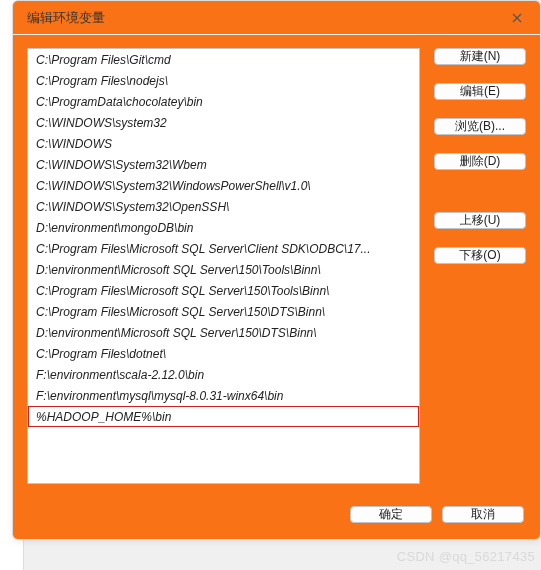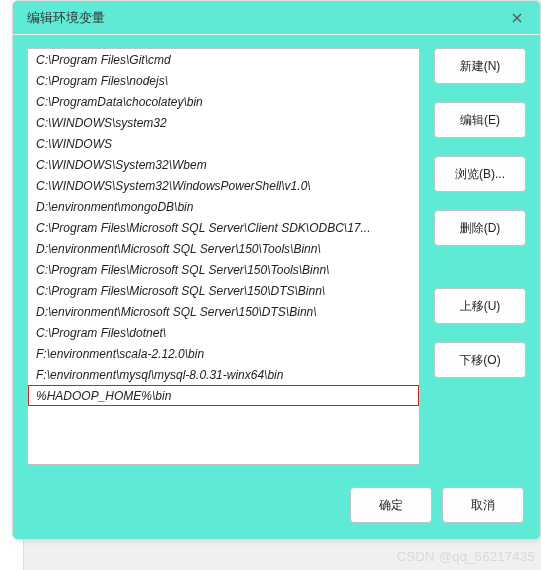--- a/index.html
+++ b/index.html
@@ -33,21 +33,21 @@
       padding-left: 1px;
       height: 20px;
       border-bottom: 1px solid #eee;
     }
     .dialog {
       position: absolute;
       left: 12px;
       top: 0;
       right: 0;
       bottom: 30px;
-      background: #5eead4;
+      background: #f97316;
       border: 1px solid #ddd;
       border-radius: 6px;
       display: flex;
       flex-direction: column;
       box-shadow: 0 2px 6px rgba(0,0,0,0.08);
     }
     .titlebar {
       display: flex;
       justify-content: space-between;
       align-items: center;
@@ -95,21 +95,21 @@
       outline-offset: -1px;
       position: relative;
     }
     .side-buttons {
       width: 92px;
       display: flex;
       flex-direction: column;
       gap: 6px;
     }
     .btn {
-      height: 36px;
+      height: 17px;
       border: 1px solid #c0c4c8;
       background: #fdfdfd;
       border-radius: 4px;
       font-size: 12px;
       color: #222;
       cursor: pointer;
       display: flex;
       align-items: center;
       justify-content: center;
     }
@@ -172,20 +172,21 @@
   <div class="content">
 
     <div class="list-box" id="list-box">
         <div class="list-item">C:\Program Files\Git\cmd</div>
         <div class="list-item">C:\Program Files\nodejs\</div>
         <div class="list-item">C:\ProgramData\chocolatey\bin</div>
         <div class="list-item">C:\WINDOWS\system32</div>
         <div class="list-item">C:\WINDOWS</div>
         <div class="list-item">C:\WINDOWS\System32\Wbem</div>
         <div class="list-item">C:\WINDOWS\System32\WindowsPowerShell\v1.0\</div>
+        <div class="list-item">C:\WINDOWS\System32\OpenSSH\</div>
         <div class="list-item">D:\environment\mongoDB\bin</div>
         <div class="list-item">C:\Program Files\Microsoft SQL Server\Client SDK\ODBC\17...</div>
         <div class="list-item">D:\environment\Microsoft SQL Server\150\Tools\Binn\</div>
         <div class="list-item">C:\Program Files\Microsoft SQL Server\150\Tools\Binn\</div>
         <div class="list-item">C:\Program Files\Microsoft SQL Server\150\DTS\Binn\</div>
         <div class="list-item">D:\environment\Microsoft SQL Server\150\DTS\Binn\</div>
         <div class="list-item">C:\Program Files\dotnet\</div>
         <div class="list-item">F:\environment\scala-2.12.0\bin</div>
         <div class="list-item">F:\environment\mysql\mysql-8.0.31-winx64\bin</div>
         <div class="list-item highlighted">%HADOOP_HOME%\bin</div>

